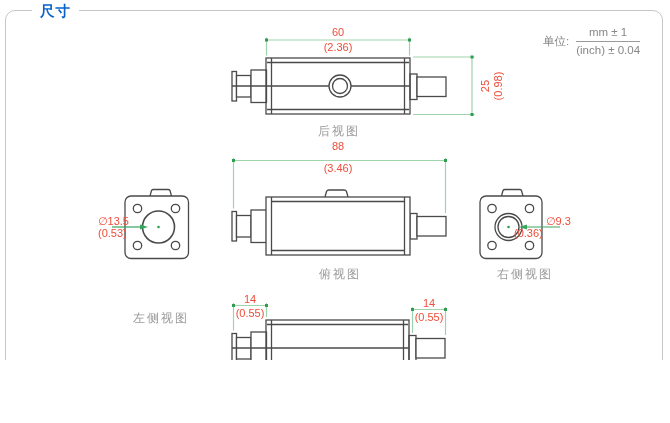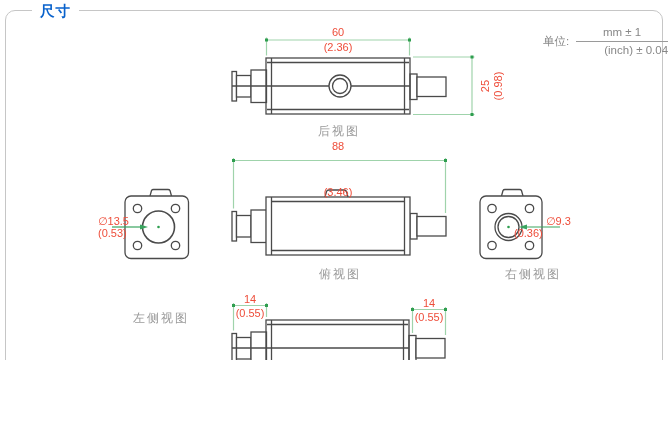--- a/index.html
+++ b/index.html
@@ -14,21 +14,21 @@
   .panel-title{
     position:absolute;left:32px;top:2px;z-index:2;background:#fff;
     padding:0 8px;color:#0962cc;font-size:14.5px;font-weight:bold;letter-spacing:1px;
   }
   .units{
     position:absolute;left:543px;top:26px;z-index:2;display:flex;align-items:center;gap:7px;
     color:#878787;font-size:11.5px;
   }
   .frac{text-align:center;line-height:13px;}
   .frac .num{padding:0 5px 2px;border-bottom:1px solid #9a9a9a;}
-  .frac .den{padding-top:2px;margin-left:28px;}
+  .frac .den{padding-top:2px;}
   .dim{
     position:absolute;color:#ee4d3a;font-size:11px;line-height:12px;text-align:center;width:60px;
   }
   .dim-left{width:auto;text-align:left;}
   .dim-rot{
     position:absolute;left:462px;top:73px;width:60px;height:26px;
     transform:rotate(-90deg);color:#ee4d3a;font-size:11px;line-height:13px;text-align:center;
   }
   .vlabel{
     position:absolute;width:100px;text-align:center;color:#9a9a9a;
@@ -182,33 +182,33 @@
 
   <span class="dim" style="left:308px;top:26px;">60</span>
   <span class="dim" style="left:308px;top:41px;">(2.36)</span>
 
   <div class="dim-rot">
     <div>25</div>
     <div>(0.98)</div>
   </div>
 
   <span class="dim" style="left:308px;top:140px;">88</span>
-  <span class="dim" style="left:308px;top:162px;margin-top:24px;">(3.46)</span>
+  <span class="dim" style="left:308px;top:162px;">(3.46)</span>
 
   <span class="dim dim-left" style="left:98px;top:215px;">∅13.5</span>
   <span class="dim dim-left" style="left:98px;top:227px;text-align:right;">(0.53)</span>
 
   <span class="dim dim-left" style="left:546px;top:215px;">∅9.3</span>
   <span class="dim dim-left" style="left:514px;top:227px;">(0.36)</span>
 
   <span class="dim" style="left:220px;top:293px;">14</span>
   <span class="dim" style="left:220px;top:307px;">(0.55)</span>
 
   <span class="dim" style="left:399px;top:297px;">14</span>
   <span class="dim" style="left:399px;top:311px;">(0.55)</span>
 
   <span class="vlabel" style="left:289px;top:123px;">后视图</span>
   <span class="vlabel" style="left:111px;top:266px;margin-top:44px;">左侧视图</span>
   <span class="vlabel" style="left:290px;top:266px;">俯视图</span>
-  <span class="vlabel" style="left:461px;top:266px;text-align:right;">右侧视图</span>
+  <span class="vlabel" style="left:475px;top:266px;">右侧视图</span>
   <span class="vlabel" style="left:300px;top:386px;">前视图</span>
 
 </div>
 
 </body></html>

